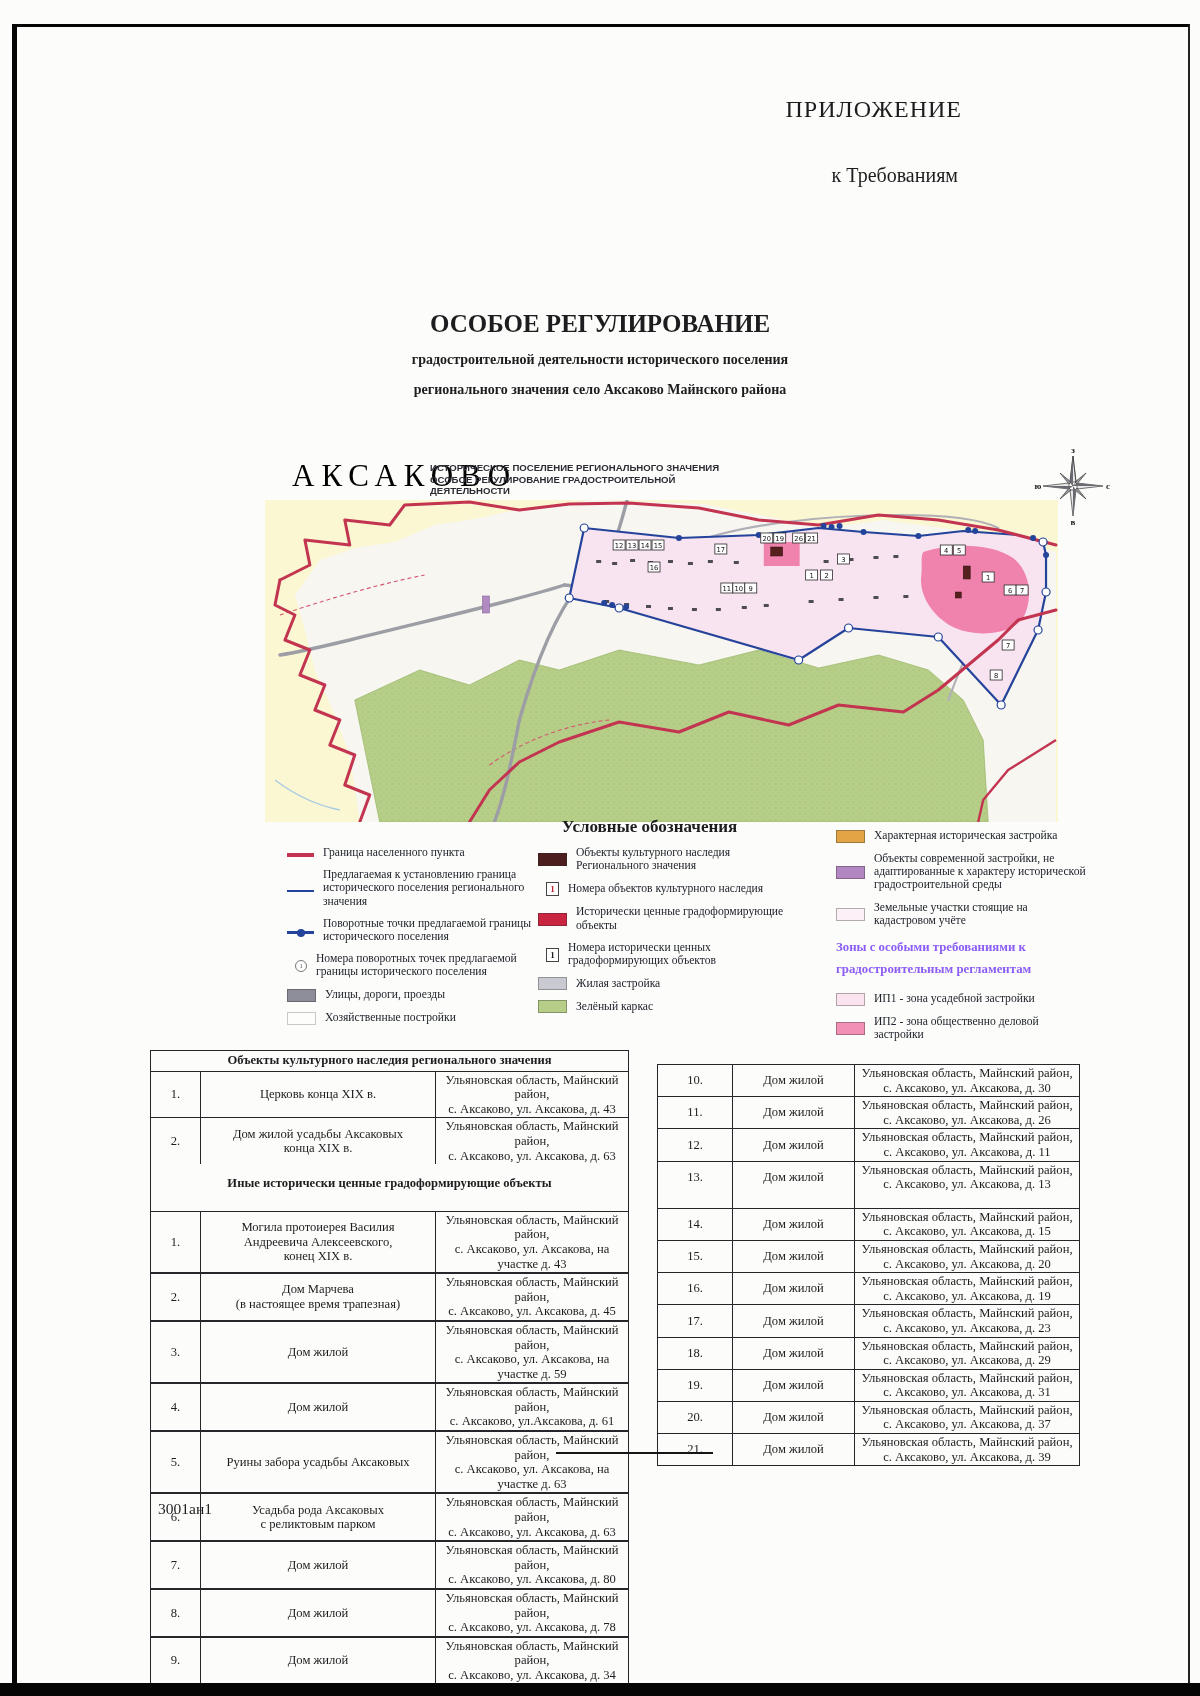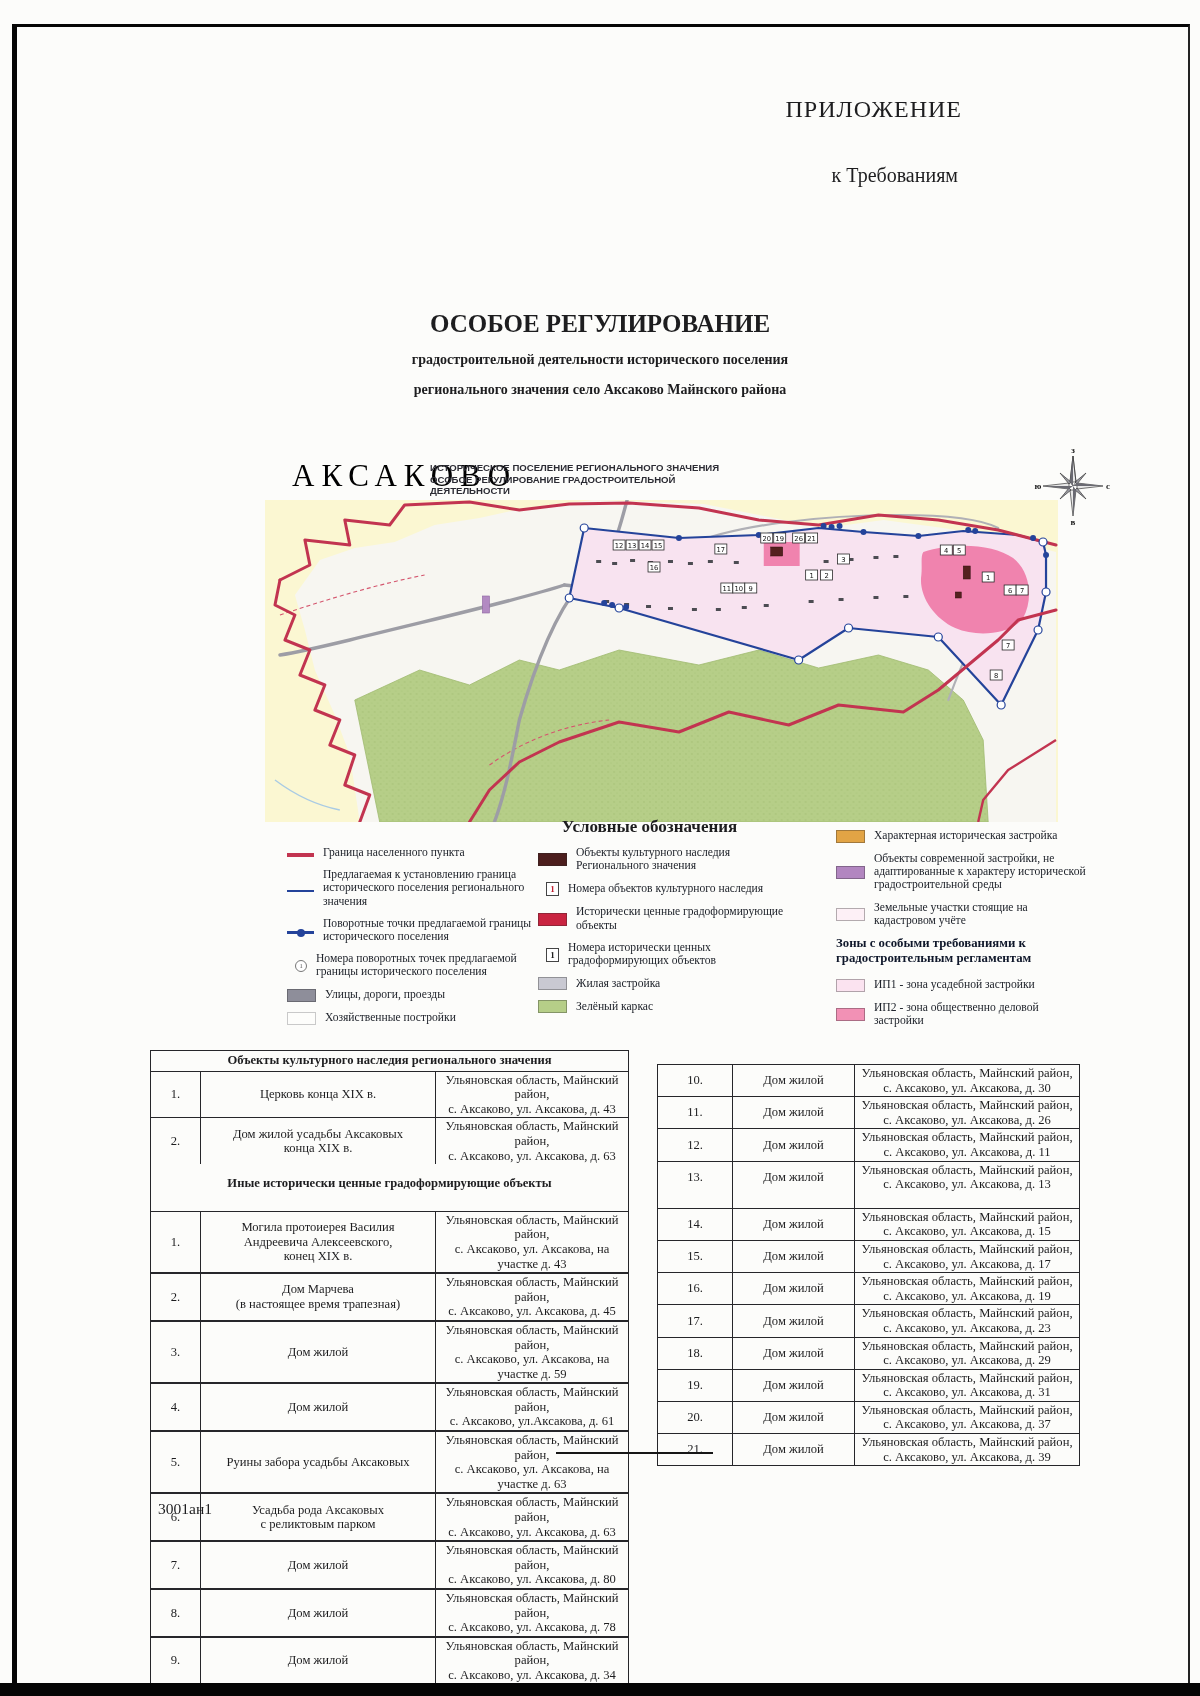--- a/index.html
+++ b/index.html
@@ -42,21 +42,21 @@
   .sw.box-outline{border:1px solid #c9c9c9;background:#fdfdfb;}
   .sw.line-red{height:4px;background:#c23450;border:0;margin-top:5px;flex-basis:27px;}
   .sw.line-blue{height:2.5px;background:#24439a;border:0;margin-top:6px;}
   .sw.line-blue-dot{height:3px;background:#24439a;border:0;margin-top:5px;}
   .sw.line-blue-dot::after{content:"";position:absolute;left:10px;top:-2.5px;width:8px;height:8px;
       border-radius:50%;background:#24439a;}
   .sw.point-number{width:10px;height:10px;flex-basis:10px;border:1px solid #777;border-radius:50%;margin-left:8px;background:#fff;}
   .sw.point-number .sym{display:block;font-size:6.5px;line-height:10px;text-align:center;color:#555;}
   .sw.num-box{width:11px;height:12px;flex-basis:11px;border:1px solid #444;margin-left:8px;background:#fff;}
   .sw.num-box .sym{display:block;font-size:9px;font-weight:bold;line-height:12px;text-align:center;}
-  .leg-head{font-size:12.8px;font-weight:bold;line-height:15px;margin:5px 0 12px 0;color:#0f172a;}
+  .leg-head{font-size:12.8px;font-weight:bold;line-height:22px;margin:5px 0 12px 0;color:#8b5cf6;}
 
   
   .tbl{position:absolute;border:1.5px solid #26262a;background:#fcfcfa;font-size:12.6px;line-height:14.6px;}
   .tbl-left{left:150px;top:1050px;width:477px;}
   .tbl-right{left:657px;top:1064px;width:421px;}
   .t-sec{border-bottom:1px solid #26262a;text-align:center;font-weight:bold;padding:2px 2px 3px 2px;}
   .t-sec.gap{padding-bottom:20px;border-bottom:0;margin-top:10px;}
   .tr{display:grid;border-bottom:1px solid #26262a;}
   .tbl-left .tr{grid-template-columns:50px 235px 192px;}
   .tbl-right .tr{grid-template-columns:75px 122px 224px;}
@@ -591,21 +591,21 @@
           <span>Ульяновская область, Майнский район,</span>
           <span>с. Аксаково, ул. Аксакова, д. 15</span>
         </div>
       </div>
 
       <div class="tr">
         <div class="td num">15.</div>
         <div class="td name">Дом жилой</div>
         <div class="td addr">
           <span>Ульяновская область, Майнский район,</span>
-          <span>с. Аксаково, ул. Аксакова, д. 17</span>
+          <span>с. Аксаково, ул. Аксакова, д. 20</span>
         </div>
       </div>
 
       <div class="tr">
         <div class="td num">16.</div>
         <div class="td name">Дом жилой</div>
         <div class="td addr">
           <span>Ульяновская область, Майнский район,</span>
           <span>с. Аксаково, ул. Аксакова, д. 19</span>
         </div>

